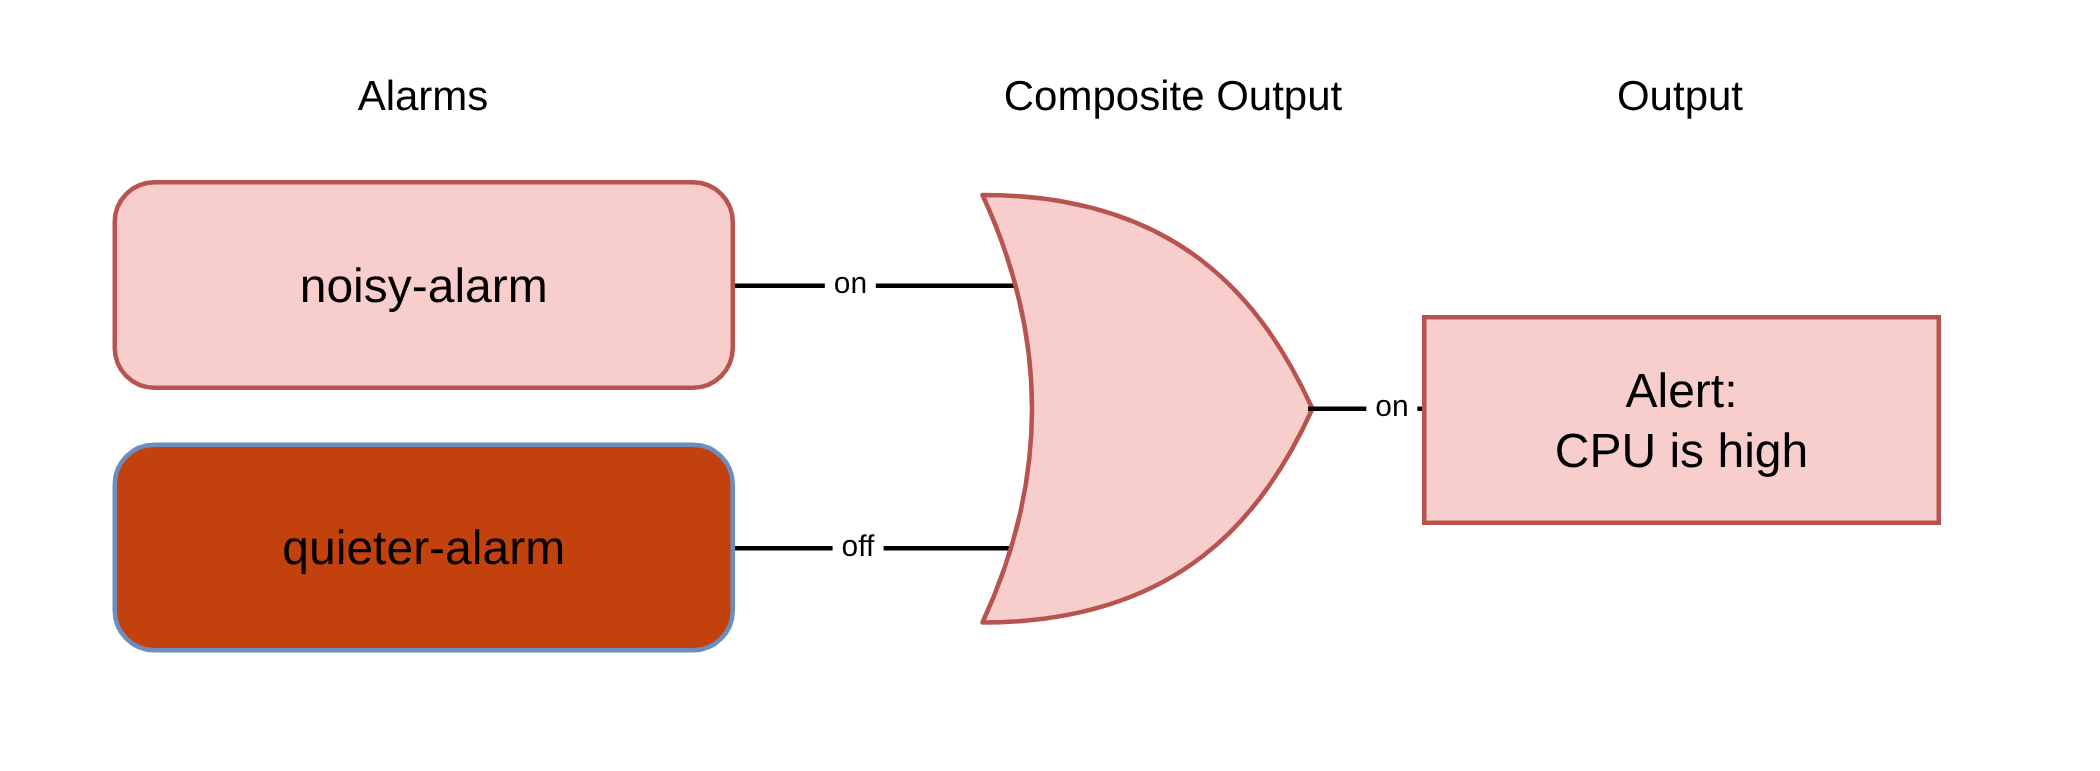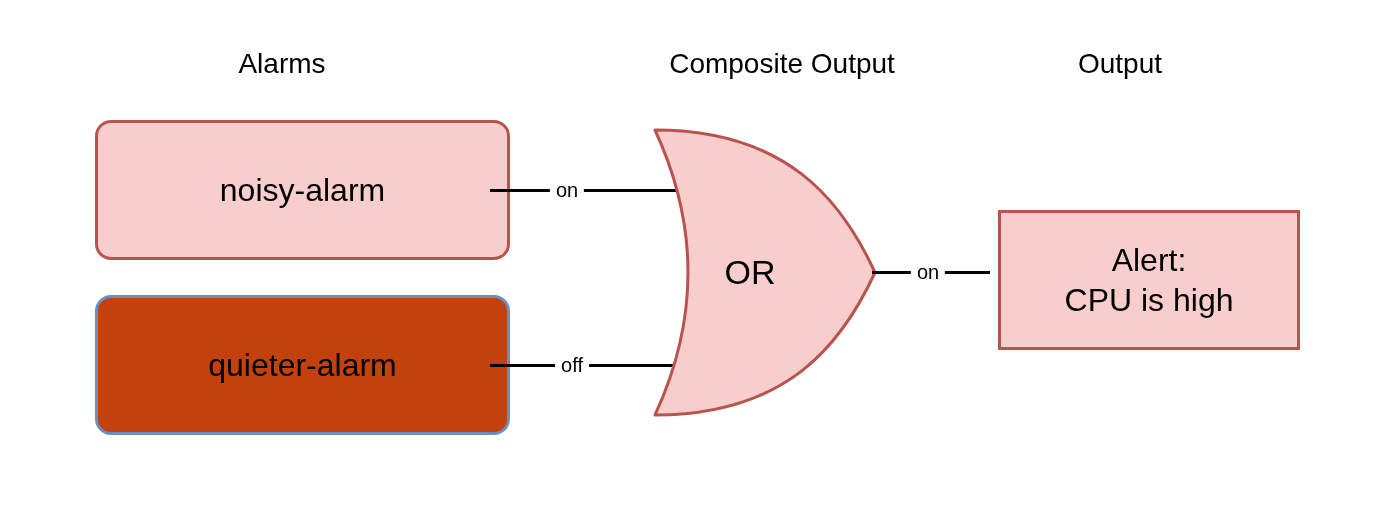--- a/index.html
+++ b/index.html
@@ -28,22 +28,21 @@
     position: absolute;
     display: flex;
     align-items: center;
     justify-content: center;
     box-sizing: border-box;
     font-size: 32px;
     color: #000000;
     text-align: center;
   }
   .node.rounded {
-    border-radius: 16px;
-    margin-left: 20px;
+    border-radius: 28px;
   }
   .edge-line {
     position: absolute;
     height: 0;
     border-top: 3px solid #000000;
   }
   .edge-label {
     position: absolute;
     transform: translate(-50%, -50%);
     background: #ffffff;
@@ -101,25 +100,24 @@
 
   <div class="gate-wrap">
     <svg width="226" height="291" viewBox="-3 -3 226 291">
       <path id="or-gate-path" d="M 0 0
                C 132 0 187 71 220 142.5
                C 187 214 132 285 0 285
                Q 66 142.5 0 0
                Z" fill="#f8cecc" stroke="#b85450" stroke-width="3" stroke-linejoin="round"></path>
     </svg>
   </div>
-  <div class="gate-label">OR</div>
 
   <div class="edge-line" style="left: 872px; top: 271px; width: 118px; border-top-color: rgb(0, 0, 0);"></div>
   <div class="edge-label" style="left:928px; top:272px;">on</div>
 
-  <div class="node" style="left: 998px; top: 210px; width: 302px; height: 140px; background: rgb(248, 206, 204); border: 3px solid rgb(184, 84, 80);">
+  <div class="node" style="left: 948px; top: 210px; width: 346px; height: 140px; background: rgb(248, 206, 204); border: 3px solid rgb(184, 84, 80);">
     <div class="alert-text">
       <div>Alert:</div>
       <div>CPU is high</div>
     </div>
   </div>
 
 </div>
 
 </body></html>

